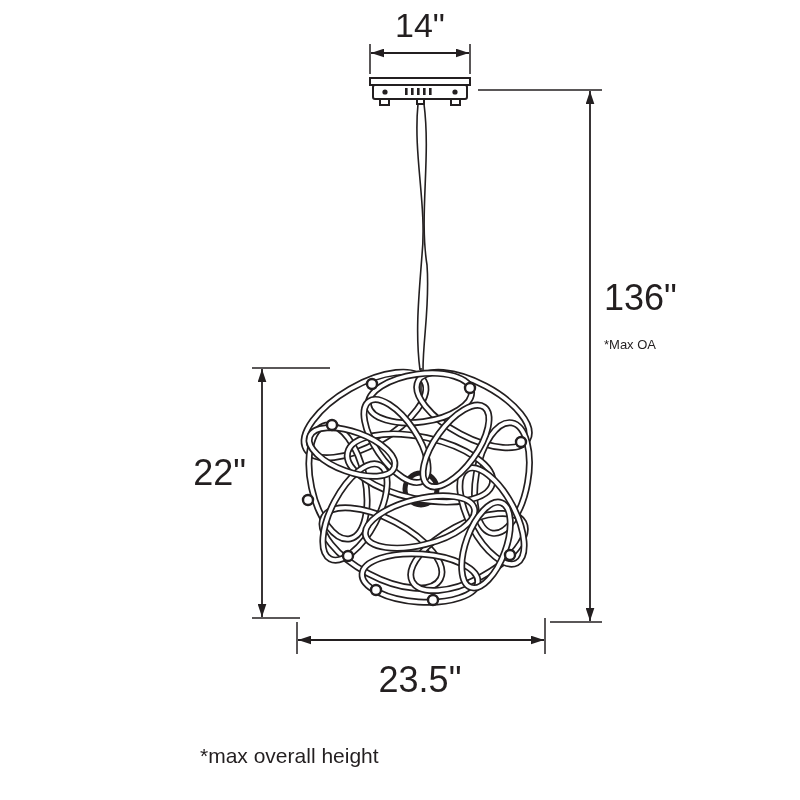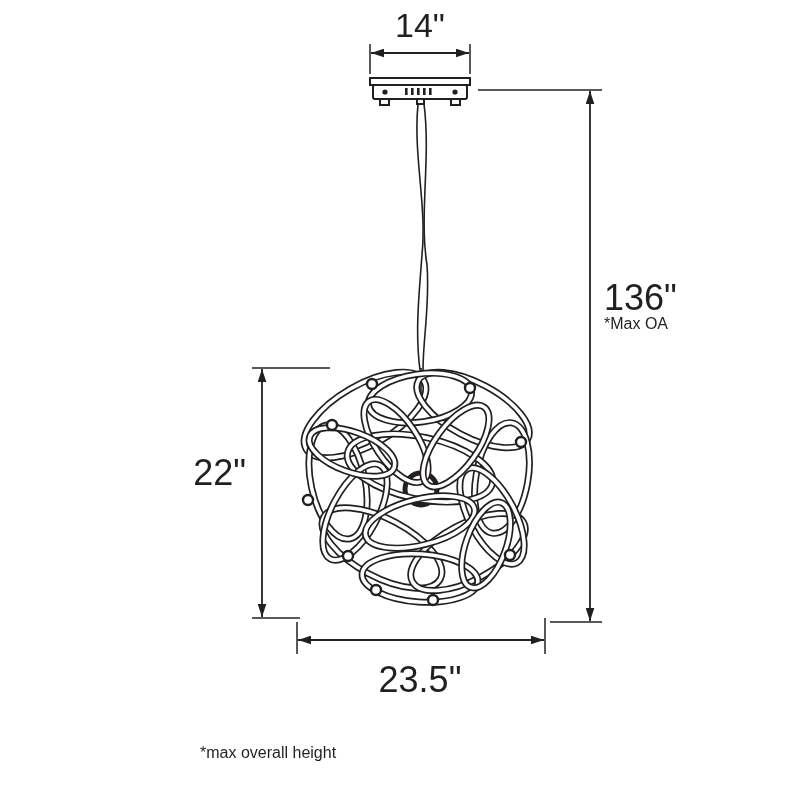--- a/index.html
+++ b/index.html
@@ -8,24 +8,24 @@
     width:800px;height:800px;
     background:#ffffff;
     font-family:"Liberation Sans", sans-serif;
     color:#231f20;
     overflow:hidden;
   }
   .stage svg{position:absolute;left:0;top:0;}
   .lbl{position:absolute;color:#231f20;line-height:1;white-space:nowrap;}
   [data-name="top-width-label"]{left:360px;top:8px;width:120px;text-align:center;font-size:34px;}
   [data-name="max-height-label"]{left:604px;top:280px;font-size:36px;}
-  [data-name="max-height-note"]{left:604px;top:316px;font-size:16px;}
+  [data-name="max-height-note"]{left:604px;top:338px;font-size:13px;}
   [data-name="fixture-height-label"]{left:150px;top:455px;width:96px;text-align:right;font-size:36px;}
   [data-name="fixture-width-label"]{left:330px;top:662px;width:180px;text-align:center;font-size:36px;}
-  [data-name="footnote-label"]{left:200px;top:745px;font-size:16px;}
+  [data-name="footnote-label"]{left:200px;top:745px;font-size:21px;}
 
   .to{fill:none;stroke:#231f20;stroke-width:7;}
   .ti{fill:none;stroke:#ffffff;stroke-width:3.6;}
   .tip{fill:#ffffff;stroke:#231f20;stroke-width:2.4;}
   .dim{stroke:#231f20;stroke-width:1.8;fill:none;}
   .ext{stroke:#231f20;stroke-width:1.5;fill:none;}
   .cord{stroke:#231f20;stroke-width:1.6;fill:none;}
   .canopy-line{stroke:#231f20;stroke-width:2;fill:#ffffff;}
   .solid{fill:#231f20;stroke:none;}
 </style>

